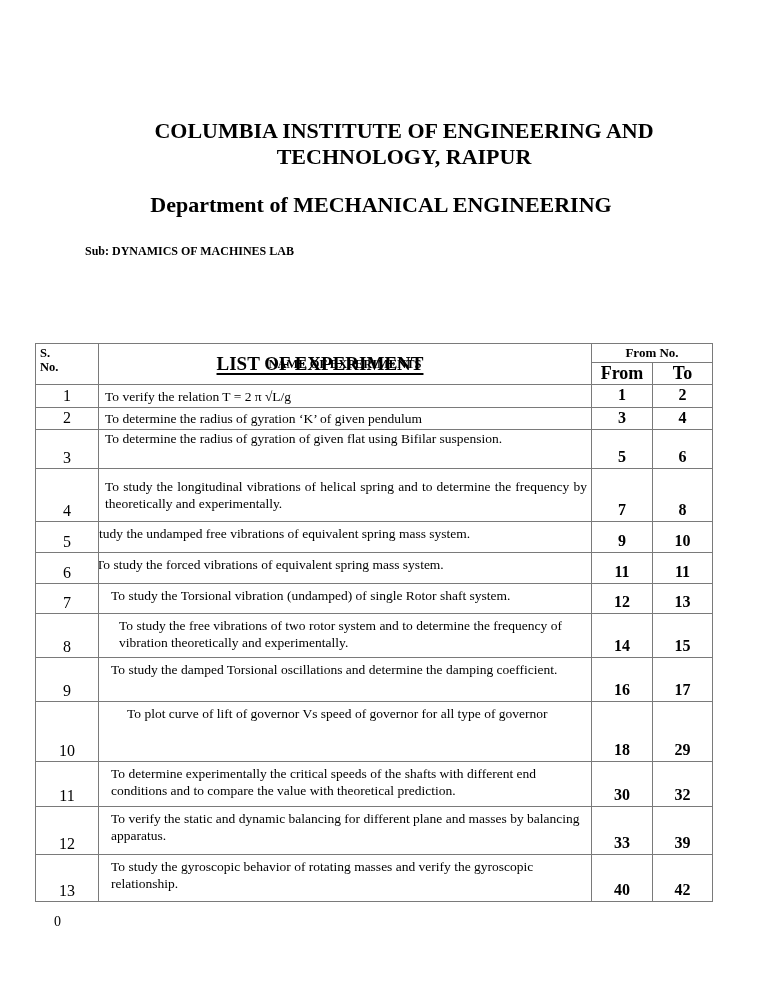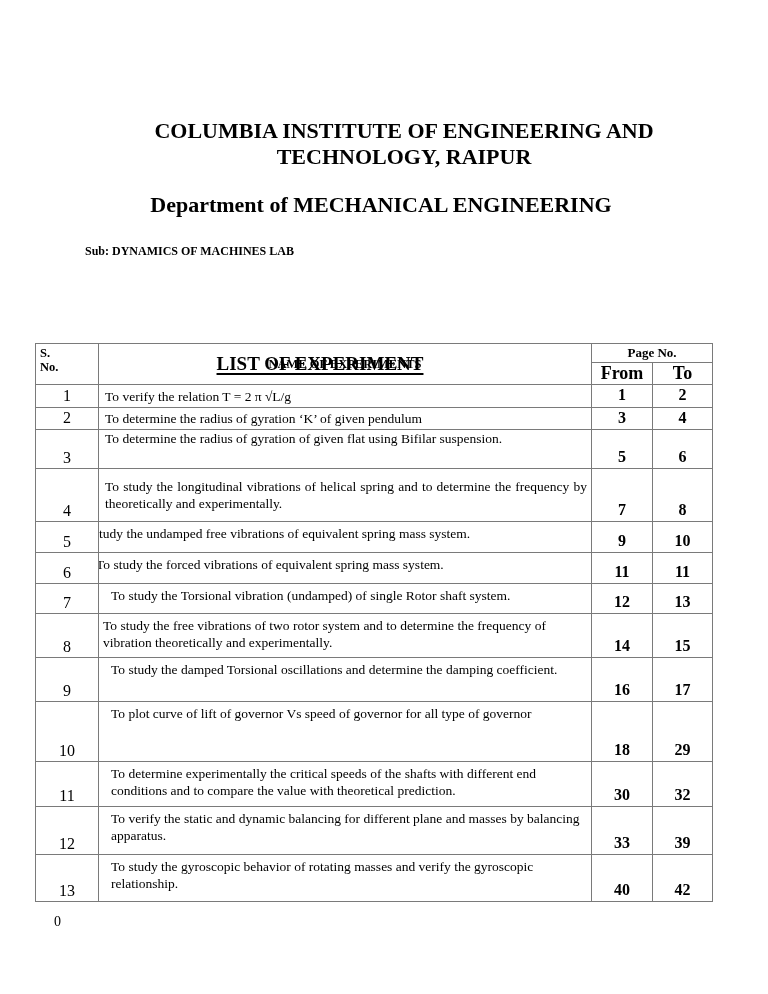--- a/index.html
+++ b/index.html
@@ -48,21 +48,21 @@
       <col class="c-from">
       <col class="c-to">
   </colgroup>
   <tbody>
       <tr style="height:19px">
     <th rowspan="2" class="sno-h">
       <div>S.</div>
       <div>No.</div>
     </th>
     <th rowspan="2" class="name-h">NAME OF EXPERIMENTS</th>
-    <th colspan="2" class="page-h">Page No.</th>
+    <th colspan="2" class="page-h">From No.</th>
   </tr>
   <tr style="height:18px">
     <th class="from-h">From</th>
     <th class="to-h">To</th>
   </tr>
 
   <tr style="height:23px">
     <td class="sno mid">1</td>
     <td class="name" style="vertical-align:middle;padding-top:0">To verify the relation T = 2 π √L/g</td>
     <td class="pg mid">1</td>
@@ -99,33 +99,33 @@
     <td class="pg">11</td>
   </tr>
   <tr style="height:30px">
     <td class="sno">7</td>
     <td class="name" style="padding-left:12px">To study the Torsional vibration (undamped) of single Rotor shaft system.</td>
     <td class="pg">12</td>
     <td class="pg">13</td>
   </tr>
   <tr style="height:44px">
     <td class="sno">8</td>
-    <td class="name" style="padding-left:4px">To study the free vibrations of two rotor system and to determine the frequency of vibration theoretically and experimentally.</td>
+    <td class="name" style="padding-left:20px">To study the free vibrations of two rotor system and to determine the frequency of vibration theoretically and experimentally.</td>
     <td class="pg">14</td>
     <td class="pg">15</td>
   </tr>
   <tr style="height:44px">
     <td class="sno">9</td>
     <td class="name" style="padding-left:12px">To study the damped Torsional oscillations and determine the damping coefficient.</td>
     <td class="pg">16</td>
     <td class="pg">17</td>
   </tr>
   <tr style="height:60px">
     <td class="sno">10</td>
-    <td class="name" style="padding-left:12px">To plot curve of lift of governor Vs speed of governor for all type of governor</td>
+    <td class="name" style="padding-left:28px">To plot curve of lift of governor Vs speed of governor for all type of governor</td>
     <td class="pg">18</td>
     <td class="pg">29</td>
   </tr>
   <tr style="height:45px">
     <td class="sno">11</td>
     <td class="name" style="padding-left:12px">To determine experimentally the critical speeds of the shafts with different end conditions and to compare the value with theoretical prediction.</td>
     <td class="pg">30</td>
     <td class="pg">32</td>
   </tr>
   <tr style="height:48px">

